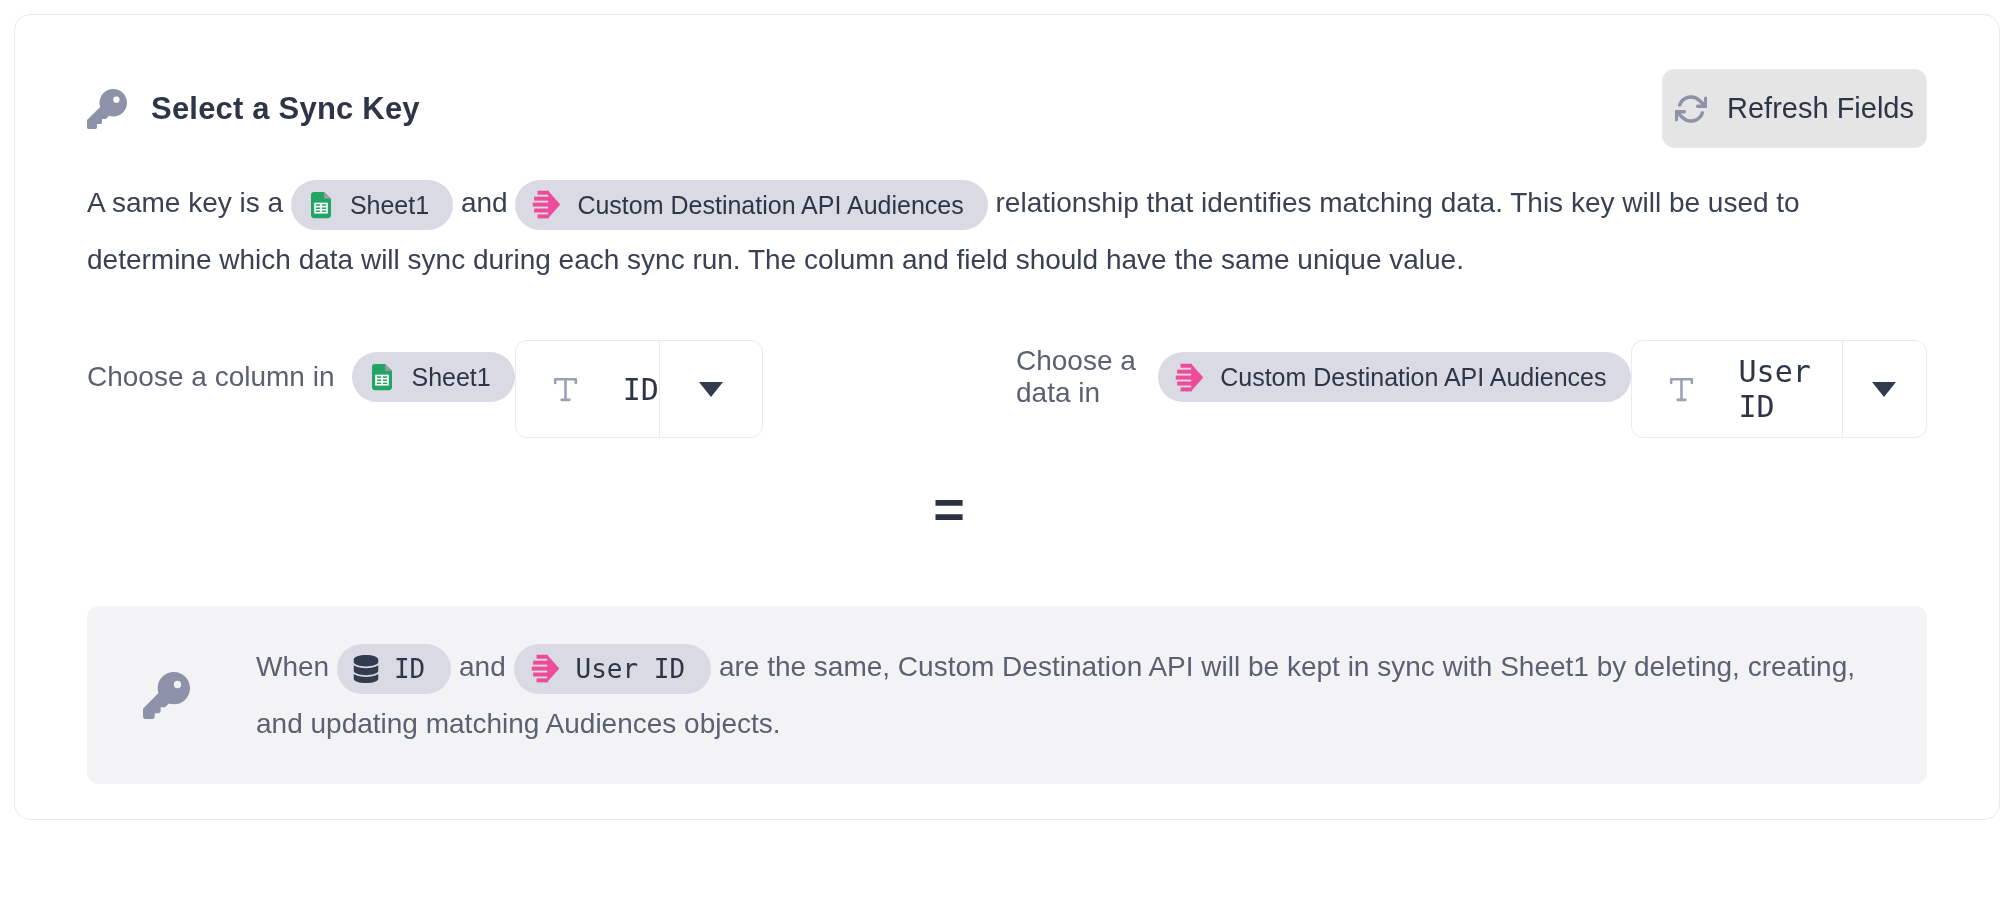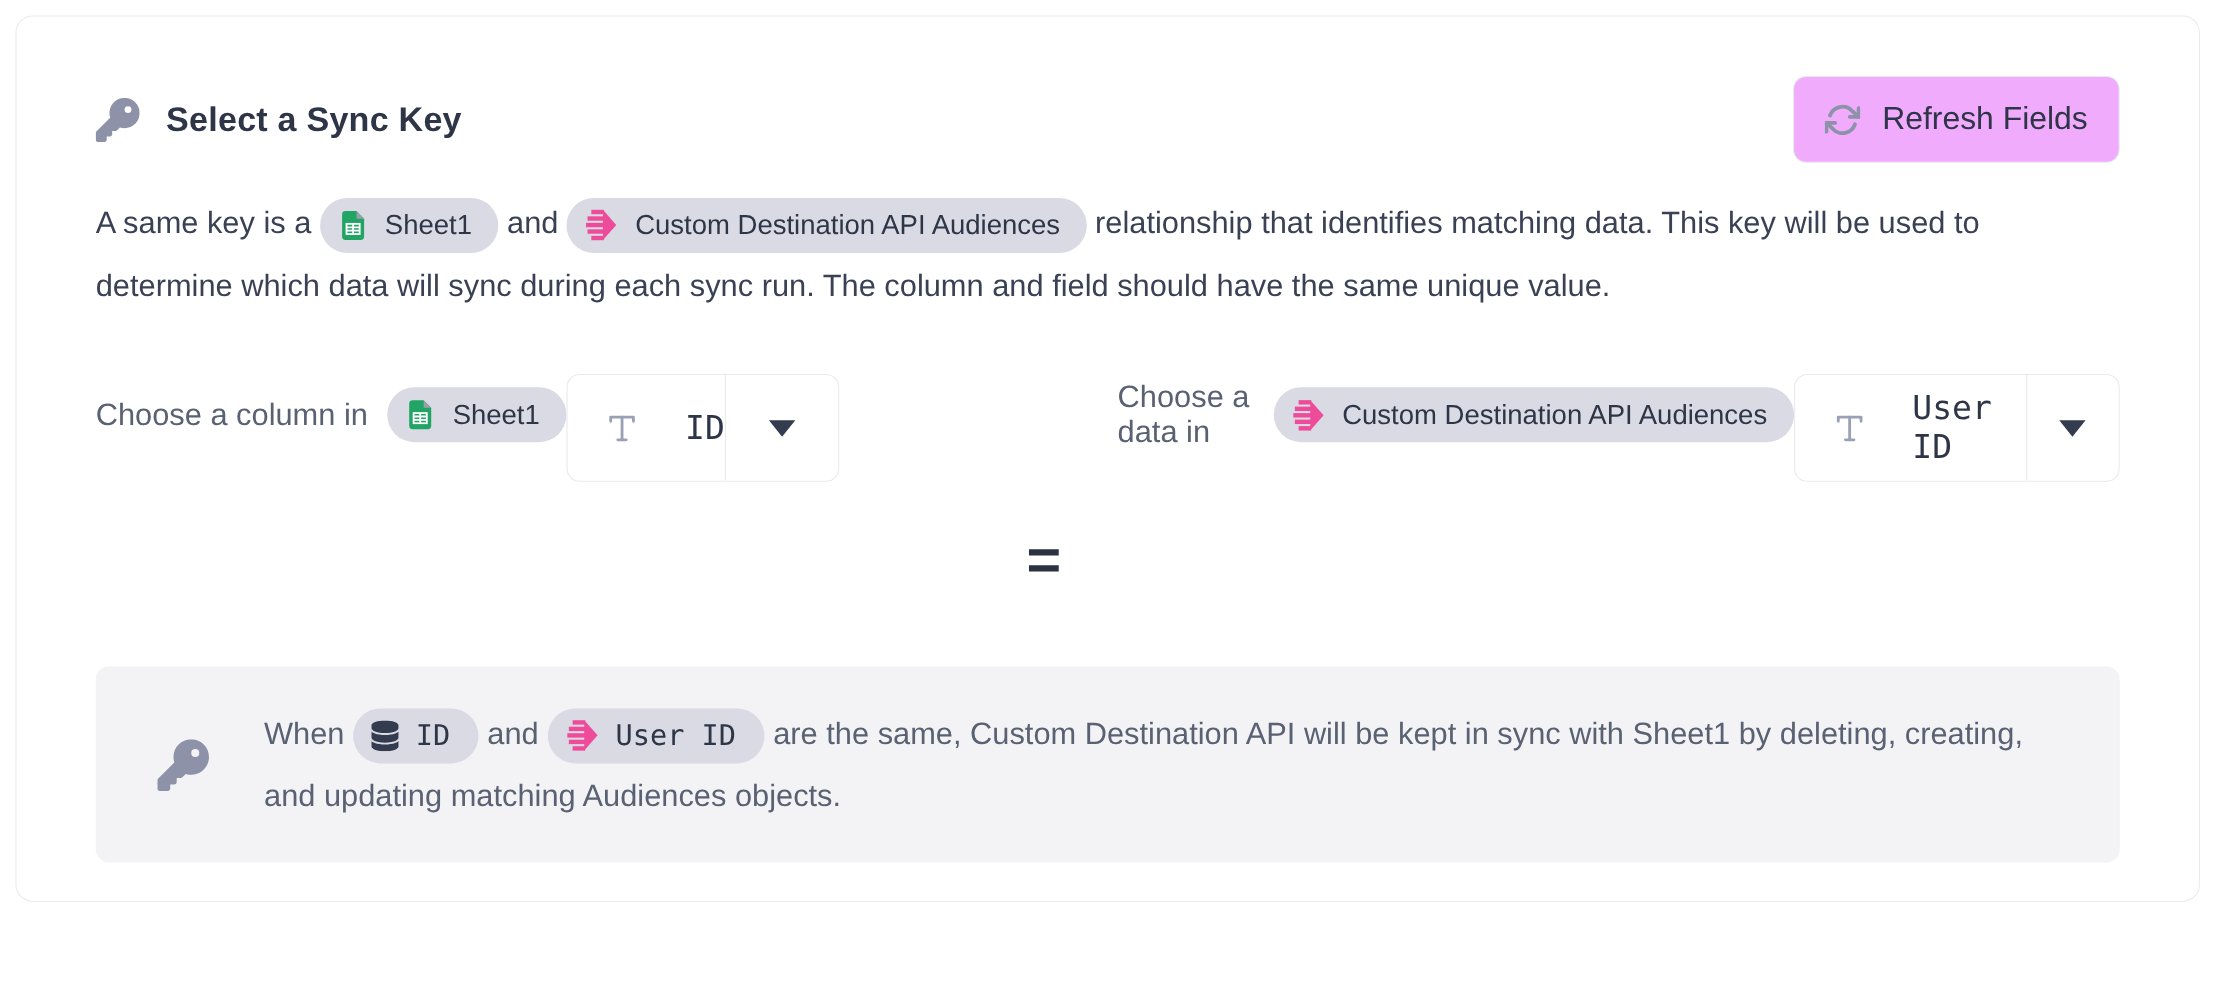--- a/index.html
+++ b/index.html
@@ -24,22 +24,22 @@
     background:#ffffff;
     padding:54px 72px 60px 72px;
   }
   
   .header-row{display:flex;justify-content:space-between;align-items:center;}
   .heading{display:flex;align-items:center;gap:24px;}
   .heading h1{font-size:31px;font-weight:600;color:var(--text-dark);letter-spacing:.2px;}
   .icon-key{width:40px;height:40px;color:var(--icon-gray);}
   .btn-refresh{
     display:flex;align-items:center;gap:20px;
-    background:#f0abfc;border:1px solid var(--border);border-radius:12px;
-    padding:22px 28px;cursor:pointer;
+    background:#e5e5e5;border:1px solid var(--border);border-radius:12px;
+    padding:22px 12px;cursor:pointer;
     font-family:"Liberation Sans",sans-serif;
     font-size:29px;font-weight:500;color:var(--text-dark);
   }
   .icon-refresh{width:32px;height:32px;color:var(--icon-gray);}
   
   .description{
     margin-top:26px;
     font-size:28px;color:var(--text-body);
     line-height:57px;
     max-width:1870px;
@@ -94,21 +94,21 @@
     align-self:flex-start;
     margin-top:120px;height:98px;
     font-size:54px;font-weight:800;color:#2B3240;
   }
   
   .summary-box{
     margin-top:48px;
     background:var(--summary-bg);
     border-radius:12px;
     padding:32px 46px;
-    display:flex;align-items:center;gap:50px;
+    display:flex;align-items:center;gap:66px;
   }
   .summary-box .icon-key{width:47px;height:47px;flex:0 0 auto;margin-left:10px;}
   .summary-text{font-size:28px;color:var(--text-muted);line-height:57px;}
 </style>
 </head>
 <body>
 
 <svg width="0" height="0" style="position:absolute">
   <defs>
     <g id="def-key">

